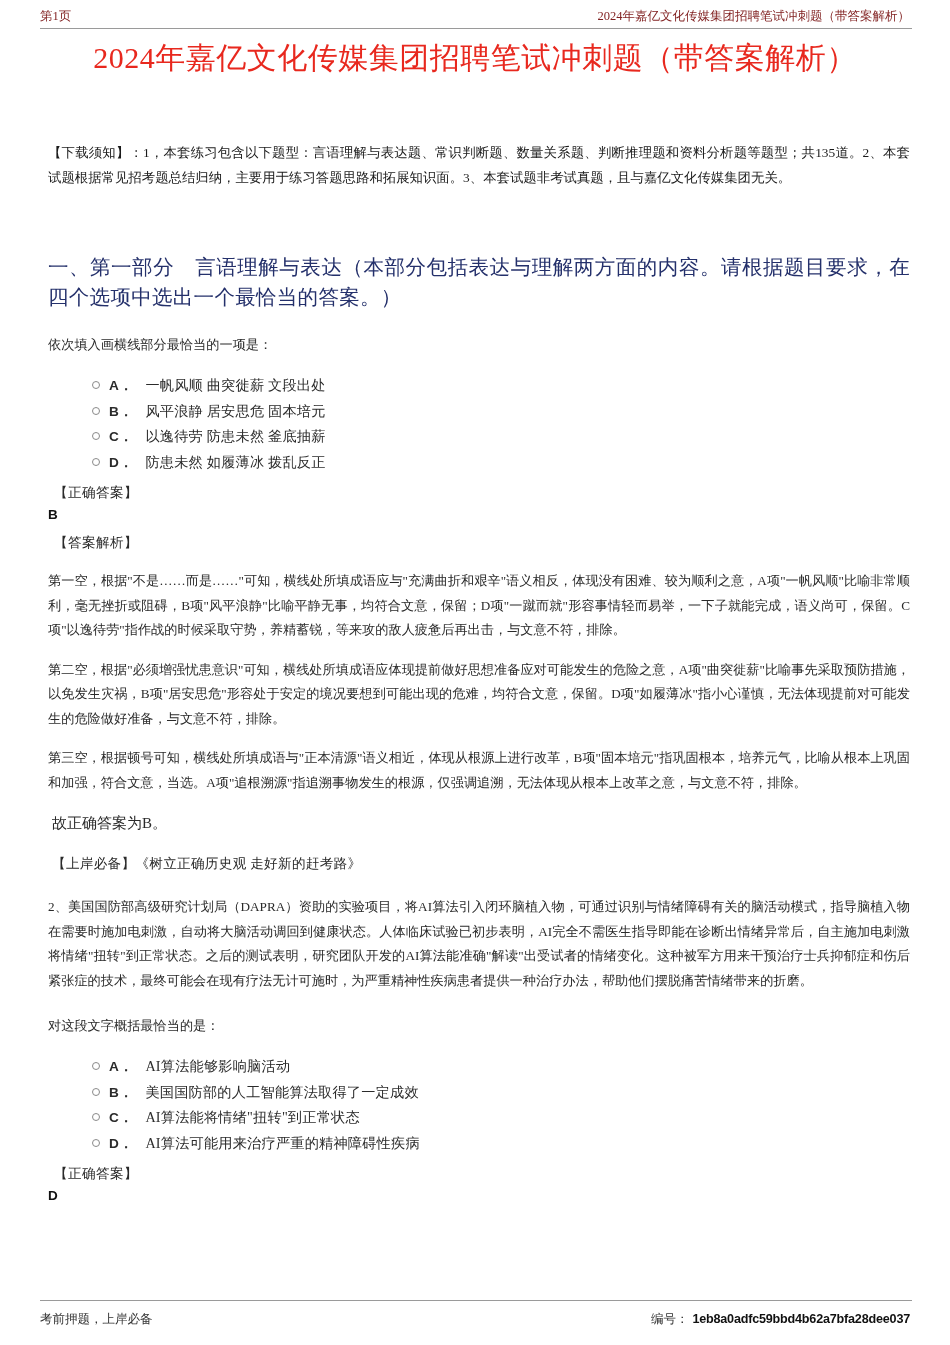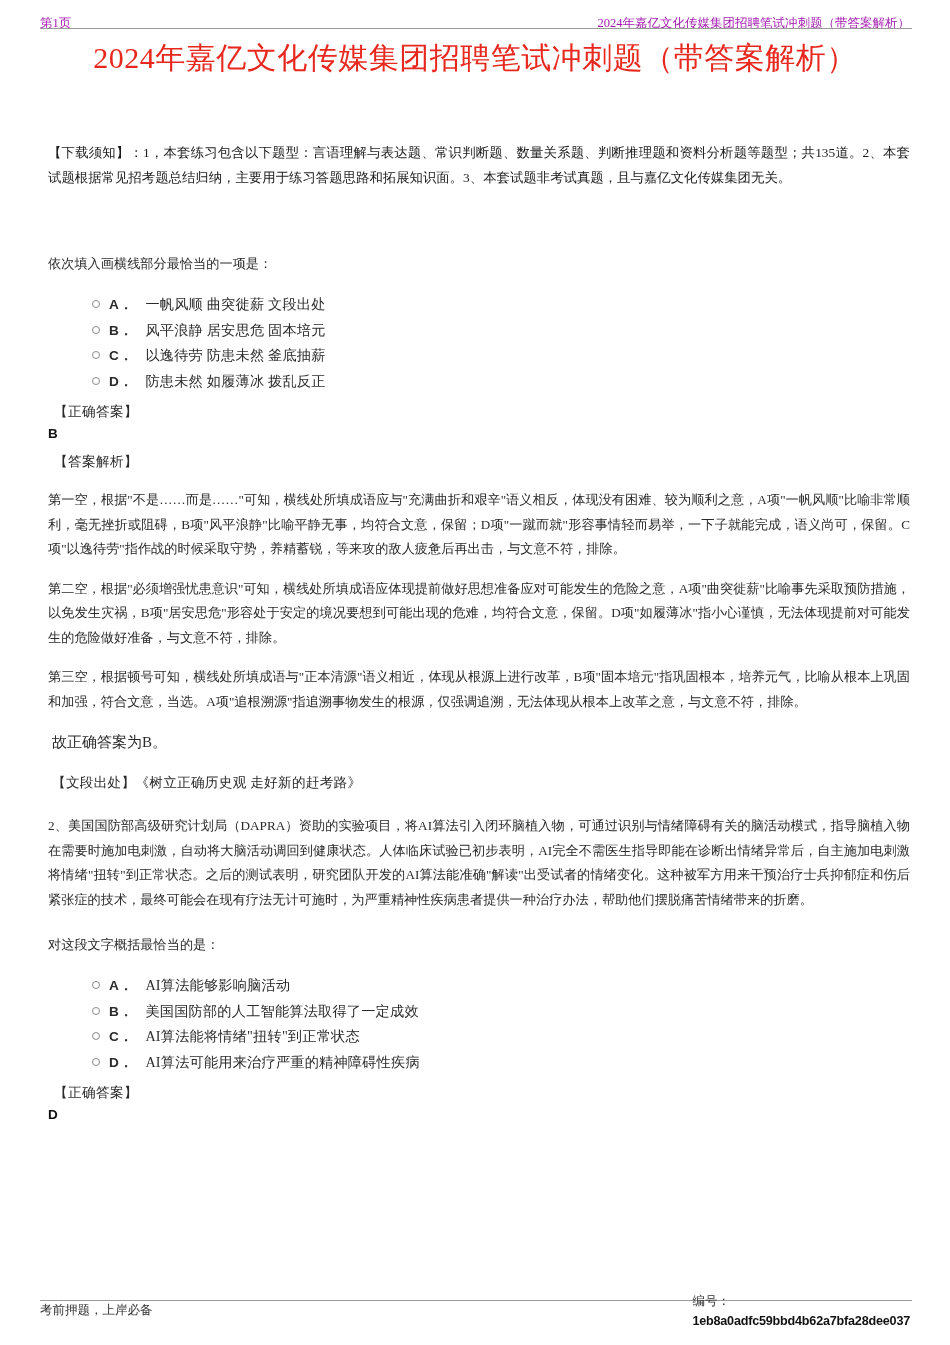--- a/index.html
+++ b/index.html
@@ -25,24 +25,24 @@
   }
 
   
   .running-header {
     position: absolute;
     top: 8px;
     left: 40px;
     right: 40px;
     height: 24px;
     display: flex;
-    align-items: flex-end;
+    align-items: flex-start;
     justify-content: space-between;
     font-size: 12.5px;
-    color: #a21caf;
+    color: #7f1d1d;
     font-family: "Liberation Serif", "DejaVu Serif", serif;
   }
   .running-header .hdr-right {
     font-size: 12.5px;
   }
   .header-rule {
     position: absolute;
     top: 28px;
     left: 40px;
     right: 38px;
@@ -211,21 +211,20 @@
     display: flex;
     align-items: center;
     justify-content: space-between;
     font-size: 12.5px;
     color: #333;
   }
   .footer-code {
     display: flex;
     align-items: baseline;
     gap: 4px;
-    flex-direction: column;
   }
   .code-val {
     font-family: "Liberation Sans", "DejaVu Sans", sans-serif;
     font-size: 12.6px;
     font-weight: bold;
     letter-spacing: -0.2px;
     color: #111;
   }
 </style>
 </head>
@@ -238,20 +237,21 @@
     <span class="hdr-right">2024年嘉亿文化传媒集团招聘笔试冲刺题（带答案解析）</span>
   </div>
   <div class="header-rule"></div>
 
   <div class="doc-title">2024年嘉亿文化传媒集团招聘笔试冲刺题（带答案解析）</div>
 
   <div class="content">
 
     <p class="notice">【下载须知】：1，本套练习包含以下题型：言语理解与表达题、常识判断题、数量关系题、判断推理题和资料分析题等题型；共135道。2、本套试题根据常见招考题总结归纳，主要用于练习答题思路和拓展知识面。3、本套试题非考试真题，且与嘉亿文化传媒集团无关。</p>
 
+    <p class="section-heading">一、第一部分　言语理解与表达（本部分包括表达与理解两方面的内容。请根据题目要求，在四个选项中选出一个最恰当的答案。）</p>
 
     <div>
 
       <p class="q-prompt">依次填入画横线部分最恰当的一项是：</p>
 
       <div class="options">
         <div class="option-row">
           <span class="radio"></span>
           <span class="opt-letter">A．</span>
           <span class="opt-text">一帆风顺 曲突徙薪 文段出处</span>
@@ -275,21 +275,21 @@
 
       <p class="label-line">【正确答案】</p>
       <p class="answer-letter">B</p>
       <p class="label-line">【答案解析】</p>
 
       <p class="explain-p">第一空，根据"不是……而是……"可知，横线处所填成语应与"充满曲折和艰辛"语义相反，体现没有困难、较为顺利之意，A项"一帆风顺"比喻非常顺利，毫无挫折或阻碍，B项"风平浪静"比喻平静无事，均符合文意，保留；D项"一蹴而就"形容事情轻而易举，一下子就能完成，语义尚可，保留。C项"以逸待劳"指作战的时候采取守势，养精蓄锐，等来攻的敌人疲惫后再出击，与文意不符，排除。</p>
       <p class="explain-p">第二空，根据"必须增强忧患意识"可知，横线处所填成语应体现提前做好思想准备应对可能发生的危险之意，A项"曲突徙薪"比喻事先采取预防措施，以免发生灾祸，B项"居安思危"形容处于安定的境况要想到可能出现的危难，均符合文意，保留。D项"如履薄冰"指小心谨慎，无法体现提前对可能发生的危险做好准备，与文意不符，排除。</p>
       <p class="explain-p">第三空，根据顿号可知，横线处所填成语与"正本清源"语义相近，体现从根源上进行改革，B项"固本培元"指巩固根本，培养元气，比喻从根本上巩固和加强，符合文意，当选。A项"追根溯源"指追溯事物发生的根源，仅强调追溯，无法体现从根本上改革之意，与文意不符，排除。</p>
 
       <p class="concl">故正确答案为B。</p>
-      <p class="source-line"><span>【文段出处】</span><span>《树立正确历史观 走好新的赶考路》</span></p>
+      <p class="source-line"><span>【上岸必备】</span><span>《树立正确历史观 走好新的赶考路》</span></p>
     </div>
 
     <div class="q2-block">
       <p class="q-stem"><span>2、</span><span>美国国防部高级研究计划局（DAPRA）资助的实验项目，将AI算法引入闭环脑植入物，可通过识别与情绪障碍有关的脑活动模式，指导脑植入物在需要时施加电刺激，自动将大脑活动调回到健康状态。人体临床试验已初步表明，AI完全不需医生指导即能在诊断出情绪异常后，自主施加电刺激将情绪"扭转"到正常状态。之后的测试表明，研究团队开发的AI算法能准确"解读"出受试者的情绪变化。这种被军方用来干预治疗士兵抑郁症和伤后紧张症的技术，最终可能会在现有疗法无计可施时，为严重精神性疾病患者提供一种治疗办法，帮助他们摆脱痛苦情绪带来的折磨。</span></p>
 
       <p class="q-prompt">对这段文字概括最恰当的是：</p>
 
       <div class="options">
         <div class="option-row">
           <span class="radio"></span>

